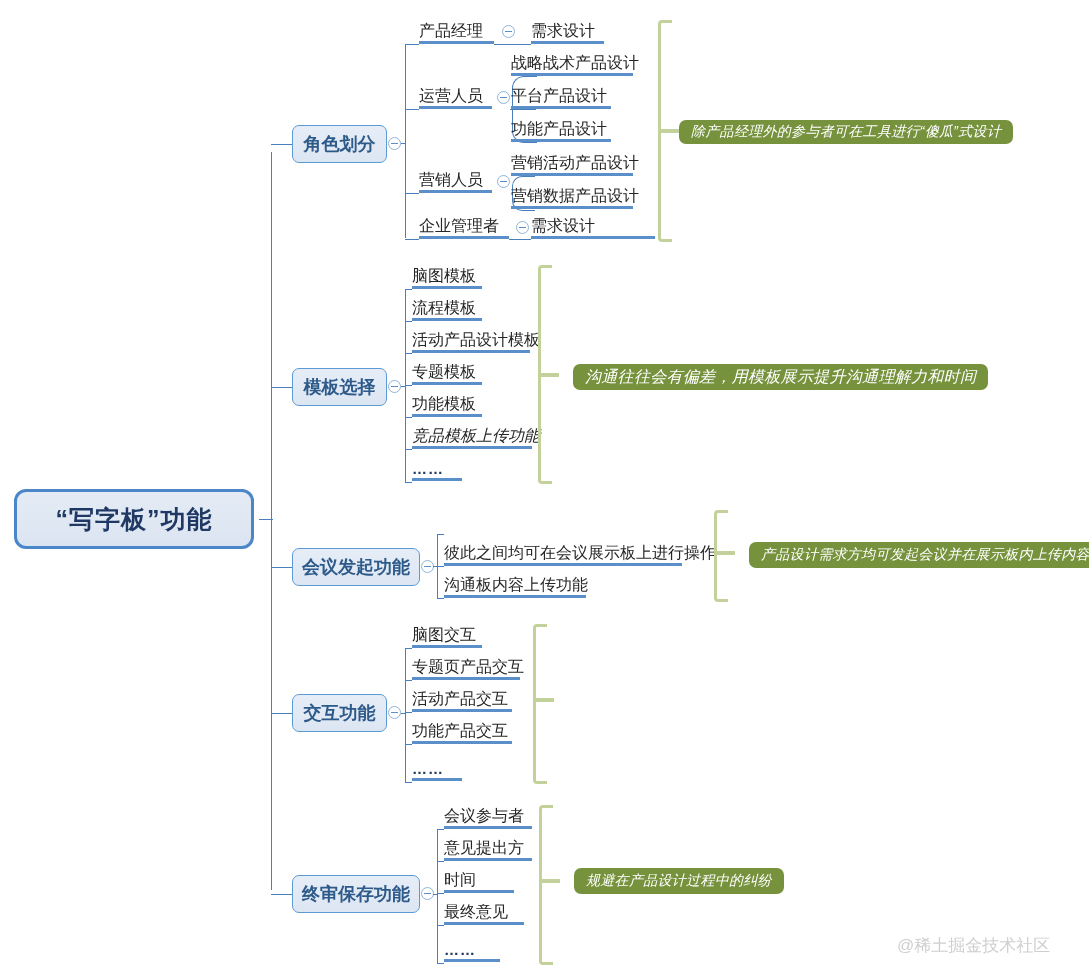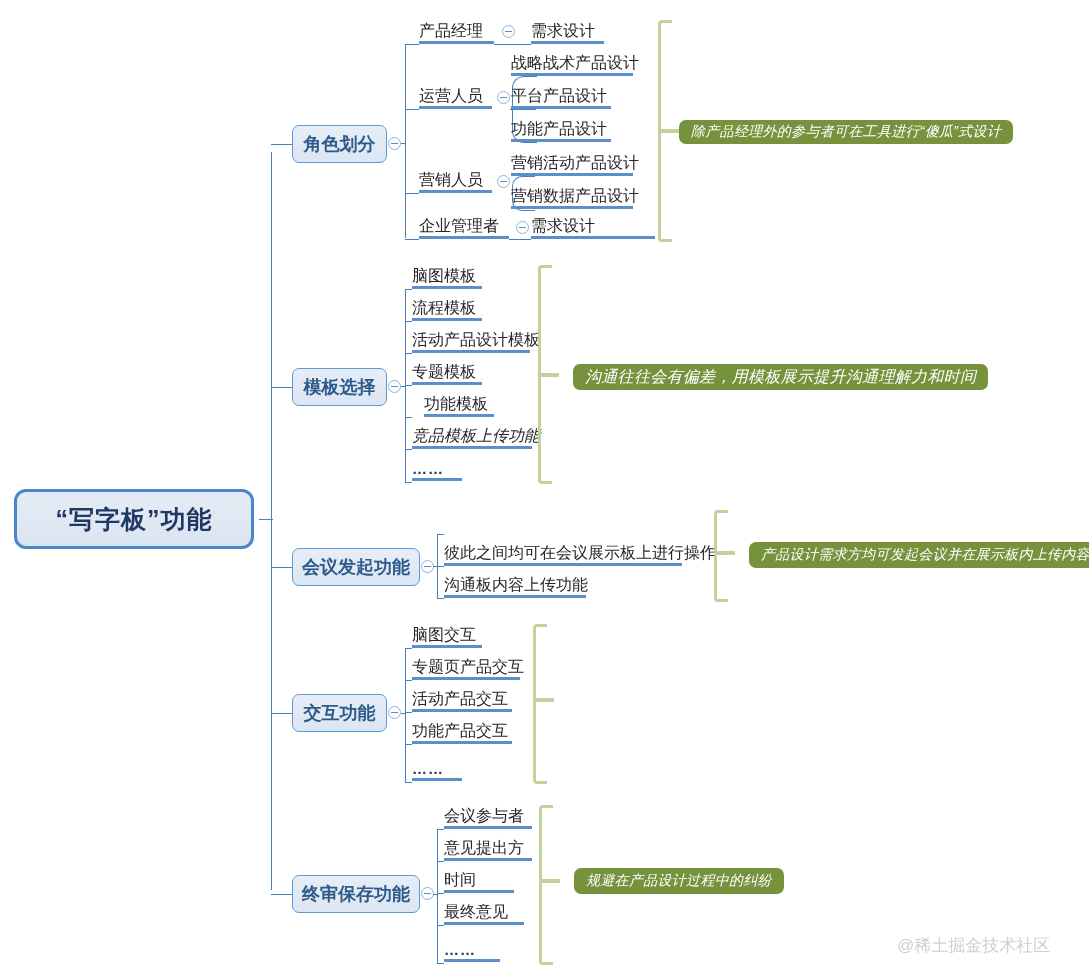--- a/index.html
+++ b/index.html
@@ -210,21 +210,21 @@
   <div class="hline" style="left:405px; top:321px; width:7px;"></div>
 
   <div class="leaf" style="left:412px; top:332px; width:118px; font-size:16px;">
     <span>活动产品设计模板</span></div>
   <div class="hline" style="left:405px; top:353px; width:7px;"></div>
 
   <div class="leaf" style="left:412px; top:364px; width:70px; font-size:16px;">
     <span>专题模板</span></div>
   <div class="hline" style="left:405px; top:385px; width:7px;"></div>
 
-  <div class="leaf" style="left:424px; top:396px; width:70px; font-size:16px;">
+  <div class="leaf" style="left:412px; top:396px; width:70px; font-size:16px;">
     <span>功能模板</span></div>
   <div class="hline" style="left:405px; top:417px; width:7px;"></div>
 
   <div class="leaf" style="left:412px; top:428px; width:120px; font-size:16px;font-style:italic;">
     <span>竞品模板上传功能</span></div>
   <div class="hline" style="left:405px; top:449px; width:7px;"></div>
 
   <div class="leaf dots" style="left:412px; top:461px; width:50px; font-size:15px;">
     <span>……</span></div>
   <div class="hline" style="left:405px; top:482px; width:7px;"></div>

